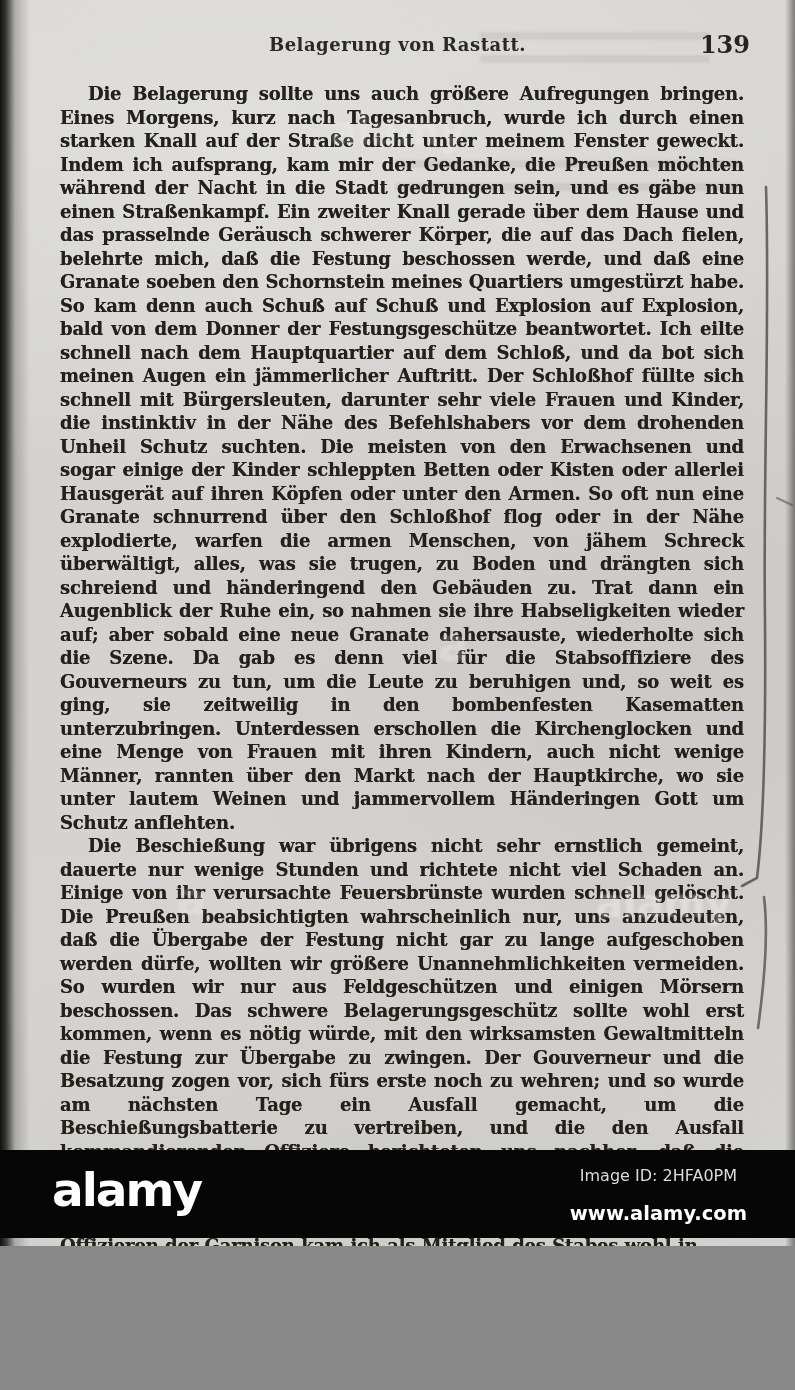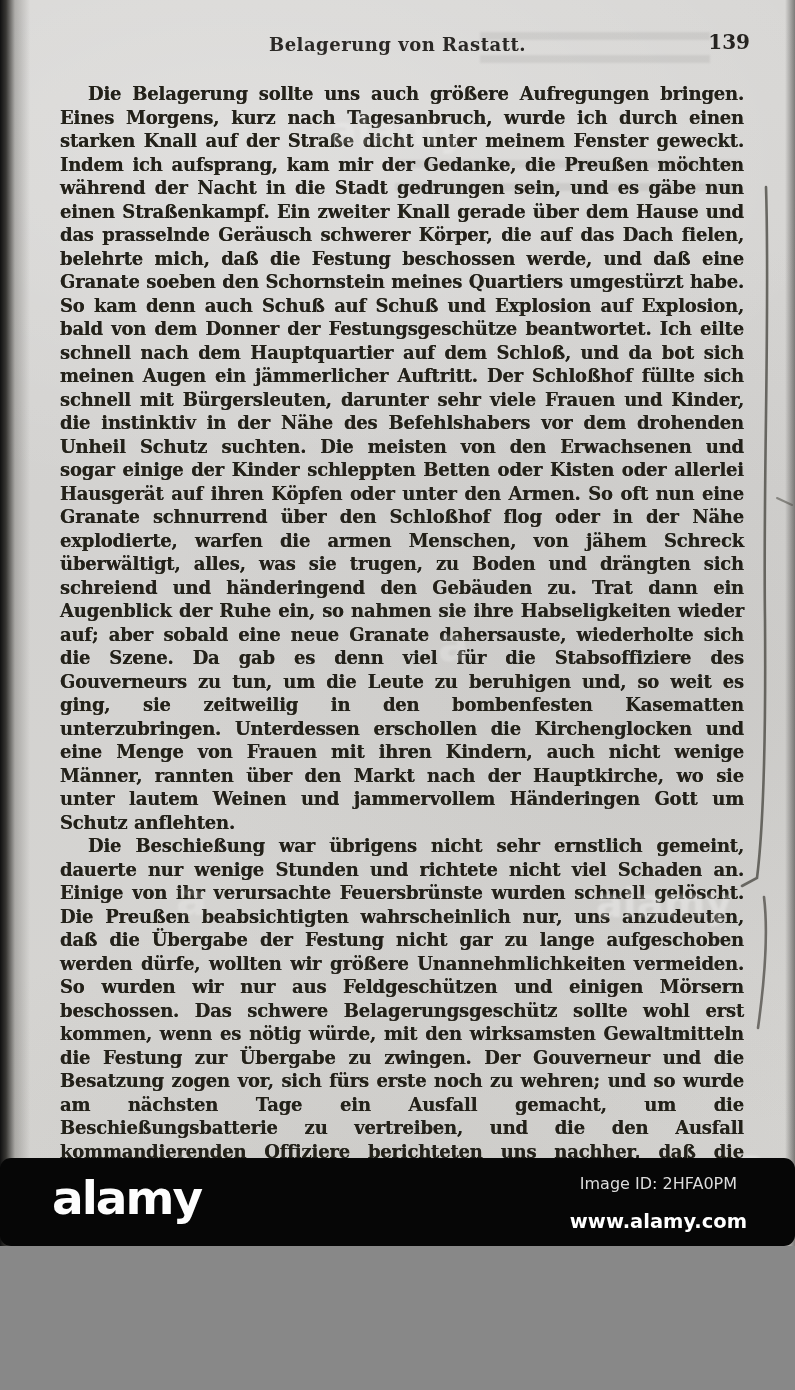--- a/index.html
+++ b/index.html
@@ -17,21 +17,21 @@
   }
   
   .edge-left{position:absolute;left:0;top:0;width:30px;height:1390px;
     background:linear-gradient(90deg,#101010 0px,#383734 6px,rgba(120,118,114,0.45) 15px,rgba(120,118,114,0) 30px);}
   .edge-right{position:absolute;right:0;top:0;width:10px;height:1390px;
     background:linear-gradient(270deg,rgba(50,48,46,0.55),rgba(50,48,46,0) 100%);}
   
   .header{position:absolute;top:30px;left:30px;right:30px;height:40px;}
   .running-title{position:absolute;left:0;right:0;top:4px;text-align:center;
     font-size:18px;font-weight:700;color:#2b2926;letter-spacing:0.5px;}
-  .page-number{position:absolute;right:15px;top:0;font-size:20px;font-weight:700;color:#262421;}
+  .page-number{position:absolute;right:15px;top:0;font-size:24px;font-weight:700;color:#262421;}
   
   .text-column{position:absolute;left:44px;top:82px;width:700px;color:#232119;
     font-size:18px;line-height:23.5px;font-weight:700;text-align:justify;
     letter-spacing:-0.2px;word-spacing:0.5px;
     text-shadow:0 0 0.5px rgba(35,33,28,0.75);}
   .text-column p{margin:0;padding:0;hyphens:none;}
   .text-column p.indent{text-indent:28px;margin-left:16px;}
   
   .margin-marks{position:absolute;left:0;top:0;pointer-events:none;}
   
@@ -46,22 +46,22 @@
   .wm.letter{font-size:46px;}
   .wm.w1{left:596px;top:880px;opacity:0.30;}
   .wm.w2{left:330px;top:108px;opacity:0.20;}
   .wm.l1{left:438px;top:618px;opacity:0.22;}
   .wm.l2{left:176px;top:872px;opacity:0.20;}
   .wm.l3{left:168px;top:1138px;opacity:0.22;}
   .wm.l4{left:736px;top:1138px;opacity:0.25;}
   .wm.row{top:1256px;opacity:0.45;font-size:34px;filter:blur(0.8px);}
   .wm.r1{left:148px;} .wm.r2{left:462px;} .wm.r3{left:772px;}
   
-  .footer{position:absolute;left:0;bottom:0;width:795px;height:88px;background:#060606;
-    font-family:"DejaVu Sans","Liberation Sans",sans-serif;border-radius:11px;}
+  .footer{position:absolute;left:0;bottom:8px;width:795px;height:88px;background:#060606;
+    font-family:"DejaVu Sans","Liberation Sans",sans-serif;}
   .footer-logo{position:absolute;left:52px;top:12px;color:#fdfdfd;font-size:47px;
     font-weight:700;letter-spacing:-2px;}
   .footer-right{position:absolute;right:48px;top:16px;text-align:center;}
   .footer-id{color:#dcdcdc;font-size:16px;}
   .footer-url{color:#ffffff;font-size:19.5px;font-weight:700;margin-top:17px;}
 </style>
 </head>
 <body>
 
 <div id="stage">

